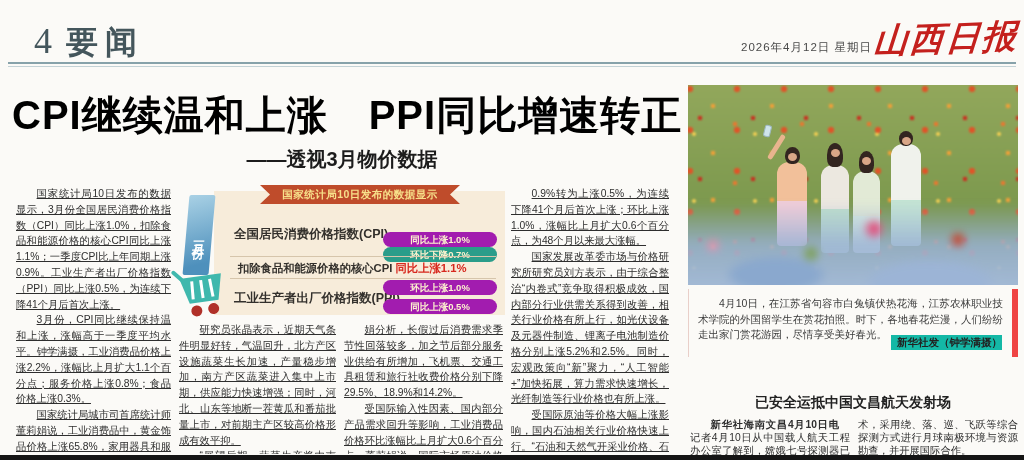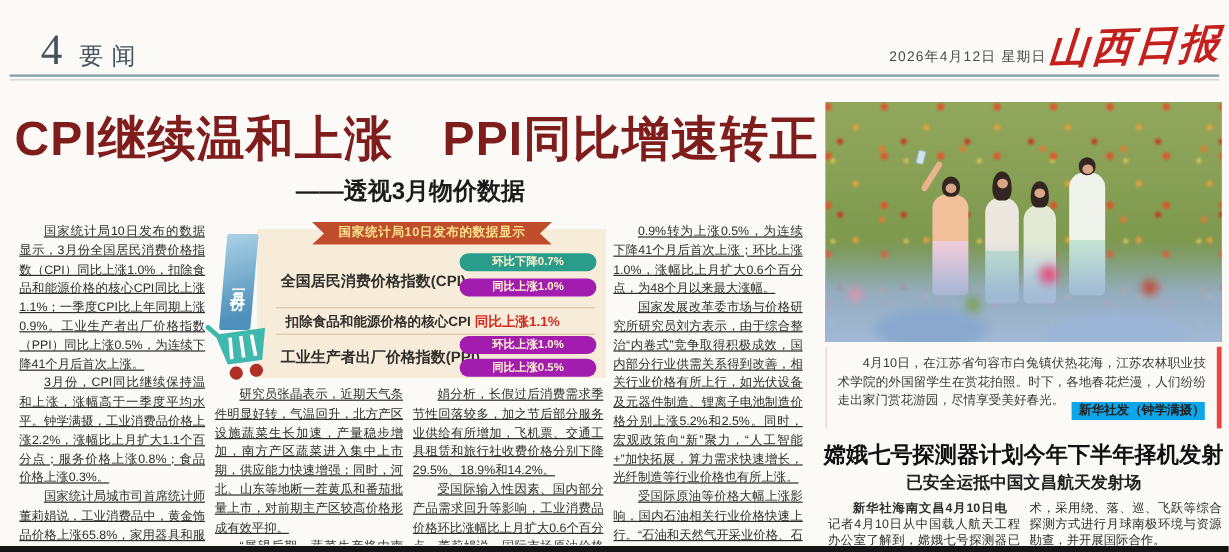--- a/index.html
+++ b/index.html
@@ -3,48 +3,48 @@
 <meta charset="utf-8">
 <style>
   * { margin:0; padding:0; box-sizing:border-box; }
   html,body { width:1024px; height:460px; }
   body { font-family:"Liberation Sans", sans-serif; background:#fbfaf7; position:relative; overflow:hidden; color:#2a2a2a; }
   #page { position:absolute; inset:0; width:1024px; height:460px; background:#fbfaf7; }
 
   
   .hdr-left { position:absolute; left:34px; top:20px; display:flex; align-items:baseline; gap:14px; color:#44565c; }
   .hdr-num { font-family:"Liberation Serif", serif; font-size:36px; font-weight:400; }
-  .hdr-sec { font-size:20px; font-weight:normal; letter-spacing:7px; }
+  .hdr-sec { font-size:32px; font-weight:bold; letter-spacing:7px; }
   .hdr-rule { position:absolute; left:8px; right:8px; top:62px; height:2px; background:#87a2aa; }
   .hdr-rule2 { position:absolute; left:8px; right:8px; top:66px; height:1px; background:#c3d2d6; }
   .hdr-date { position:absolute; right:152px; top:40px; font-size:11.5px; color:#4a4a4a; letter-spacing:1px; }
   .masthead { position:absolute; right:6px; top:16px; font-size:34px; font-weight:900; color:#c4201d; font-style:italic; transform:skewX(-6deg) rotate(-2deg); letter-spacing:2px; }
 
   
-  .headline { position:absolute; left:12px; top:88px; width:660px; text-align:center; font-size:40px; font-weight:900; color:#7f1d1d; letter-spacing:1px; white-space:nowrap; }
+  .headline { position:absolute; left:12px; top:88px; width:660px; text-align:center; font-size:40px; font-weight:900; color:#000000; letter-spacing:1px; white-space:nowrap; }
   .deck { position:absolute; left:12px; top:146px; width:660px; text-align:center; font-size:20px; font-weight:bold; color:#1c1c1c; }
 
   
   .bodycol { position:absolute; font-size:10.3px; line-height:15.8px; text-align:justify; color:#2e2e2e; overflow:hidden;text-decoration:underline; }
   .bodycol p { text-indent:2em; }
   .col1 { left:16px;  top:186px; width:155px; height:268px; }
   .col2 { left:179px; top:322px; width:157px; height:132px; }
   .col3 { left:344px; top:322px; width:159px; height:132px; }
   .col4 { left:511px; top:186px; width:158px; height:268px; }
 
   
   .info { position:absolute; left:178px; top:188px; width:327px; height:128px; }
   .info-panel { position:absolute; left:36px; top:3px; width:291px; height:124px; background:#f7ecda; }
   .info-ribbon { position:absolute; left:82px; top:-3px; width:200px; height:19px; background:#bf4c2b; color:#f7e08a; font-size:10.5px; font-weight:bold; text-align:center; line-height:19px; clip-path:polygon(0 0,100% 0,95% 50%,100% 100%,0 100%,5% 50%); letter-spacing:.5px; }
   .info-month { position:absolute; left:8px; top:7px; width:26px; height:80px; background:linear-gradient(165deg,#a9d1e5 0%,#4e90bc 85%); transform:skewX(-5deg); color:#fff; font-size:12.5px; font-weight:bold; writing-mode:vertical-rl; text-orientation:upright; display:flex; align-items:center; justify-content:center; letter-spacing:3px; border-radius:2px; }
   .info-row-label { position:absolute; font-weight:bold; color:#33302c; font-size:12.5px; }
   .lbl-cpi { left:56px; top:38px; }
   .lbl-ppi { left:56px; top:102px; }
   .badge { position:absolute; width:114px; height:15px; border-radius:8px; color:#fdf3cf; font-size:9.5px; font-weight:bold; text-align:center; line-height:15px; }
-  .badge.green { background:#2a9d8a; }
+  .badge.green { background:#2a9d8a;margin-top:36px; }
   .badge.red   { background:#a21caf; }
   .b1 { left:205px; top:23px; }
   .b2 { left:205px; top:44px; }
   .b3 { left:205px; top:92px; }
   .b4 { left:205px; top:111px; }
   .info-div1 { position:absolute; left:52px; top:68px; width:266px; height:1px; background:#d6c5ab; }
   .info-div2 { position:absolute; left:52px; top:90px; width:266px; height:1px; background:#d6c5ab; }
   .info-core { position:absolute; left:60px; top:73px; font-size:11.3px; font-weight:bold; color:#33302c; white-space:nowrap; }
   .info-core .corev { color:#d7281e; }
   .cart { position:absolute; left:-6px; top:72px; width:60px; height:60px; transform:rotate(-8deg); }
@@ -92,23 +92,23 @@
   .p3 { left:164px; top:66px; width:29px; }
   .p3 .hair { width:15px; height:22px; border-radius:50% 50% 35% 35%; }
   .p3 .face { left:3px; top:6px; width:9px; height:8px; }
   .p3 .torso { width:27px; height:82px; background:linear-gradient(180deg,#e2ead6 0%,#e2ead6 55%,#dceee2 55%); }
   .p4 { left:202px; top:46px; width:32px; }
   .p4 .hair { width:14px; height:15px; border-radius:50% 50% 46% 46%; }
   .p4 .face { left:2.5px; top:6px; width:9px; height:8px; }
   .p4 .torso { width:30px; height:102px; background:linear-gradient(180deg,#f0f2ec 0%,#f0f2ec 55%,#c4e4d4 55%); }
 
   
-  .caption { position:absolute; left:688px; top:289px; width:330px; height:68px; border-left:1px solid #e9cfc9; border-right:4px solid #ef4444; padding:7px 9px 4px 9px; font-size:10.5px; line-height:15.5px; text-align:justify; color:#3a3a3a; }
+  .caption { position:absolute; left:688px; top:289px; width:330px; height:68px; border-left:1px solid #e9cfc9; border-right:6px solid #ef4444; padding:7px 9px 4px 9px; font-size:10.5px; line-height:15.5px; text-align:justify; color:#3a3a3a; }
   .caption p { text-indent:2em; }
-  .caption .credit { position:absolute; right:10px; bottom:7px; font-weight:bold; color:#222; background:#0ea5e9; padding-left:6px; }
+  .caption .credit { position:absolute; right:10px; bottom:7px; font-weight:bold; color:#222; background:#14b8a6; padding-left:6px; }
 
   
   .a2-head { position:absolute; left:686px; top:366px; width:334px; text-align:center; font-size:18.5px; font-weight:900; color:#111; white-space:nowrap; }
   .a2-sub  { position:absolute; left:686px; top:394px; width:334px; text-align:center; font-size:14px; font-weight:600; color:#222; }
   .a2col { position:absolute; top:418px; height:38px; font-size:10.3px; line-height:13px; text-align:justify; overflow:hidden; color:#2e2e2e; }
   .a2c1 { left:690px; width:160px; }
   .a2c1 p { text-indent:2em; }
   .a2c2 { left:858px; width:160px; }
   .a2-dateline { font-weight:bold; }
 
@@ -213,21 +213,20 @@
       <div class="torso"></div>
     </div>
     <div class="fg"></div>
   </div>
 
   <div class="caption">
     <p>4月10日，在江苏省句容市白兔镇伏热花海，江苏农林职业技术学院的外国留学生在赏花拍照。时下，各地春花烂漫，人们纷纷走出家门赏花游园，尽情享受美好春光。</p>
     <span class="credit">新华社发（钟学满摄）</span>
   </div>
 
-  <div class="a2-head">嫦娥七号探测器计划今年下半年择机发射</div>
   <div class="a2-sub">已安全运抵中国文昌航天发射场</div>
   <div class="a2col a2c1">
     <p><span class="a2-dateline">新华社海南文昌4月10日电</span><span>　记者4月10日从中国载人航天工程办公室了解到，嫦娥七号探测器已安全运抵中</span></p>
   </div>
   <div class="a2col a2c2">
     <p style="text-indent:0">术，采用绕、落、巡、飞跃等综合探测方式进行月球南极环境与资源勘查，并开展国际合作。</p>
   </div>
 
   <div class="bottom-strip"></div>
 </div>

